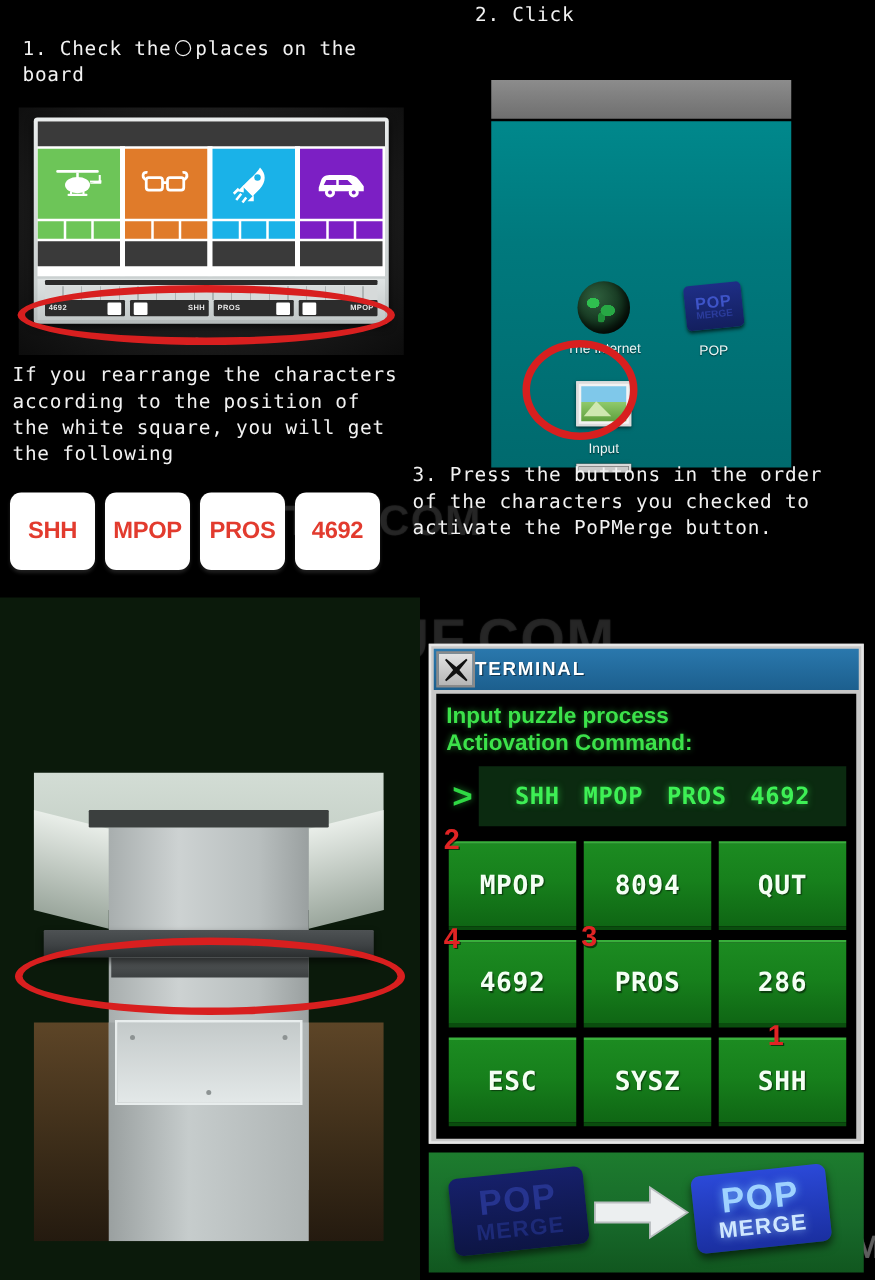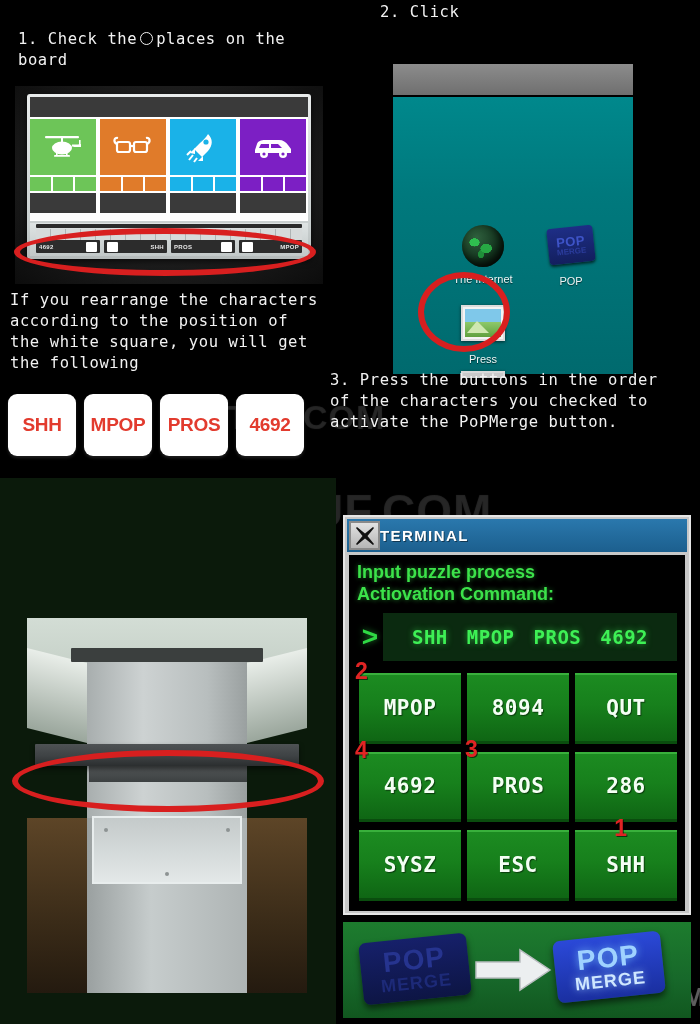--- a/index.html
+++ b/index.html
@@ -436,21 +436,21 @@
               <i>MERGE</i>
             </div>
         </div>
         <div class="dlabel">POP</div>
       </div>
 
       <div class="dicon" id="ic-photo">
         <div class="glyph">
             <div class="photoicon"></div>
           </div>
-        <div class="dlabel">Press</div>
+        <div class="dlabel">Input</div>
       </div>
 
       <div class="dicon" id="ic-terminal">
         <div class="glyph">
           <div class="termicon">
               <div class="tbar"></div>
             </div>
         </div>
 
       </div>
@@ -526,24 +526,24 @@
         </div>
         <div class="gbtn ord-pros">
           <span class="order">3</span>
           <span class="glabel">PROS</span>
         </div>
         <div class="gbtn">
           <span class="glabel">286</span>
         </div>
 
         <div class="gbtn">
+          <span class="glabel">ESC</span>
+        </div>
+        <div class="gbtn">
           <span class="glabel">SYSZ</span>
-        </div>
-        <div class="gbtn">
-          <span class="glabel">ESC</span>
         </div>
         <div class="gbtn ord-shh">
           <span class="order">1</span>
           <span class="glabel">SHH</span>
         </div>
       </div>
     </div>
   </div>
 
   <div class="abs" id="pop-banner">

